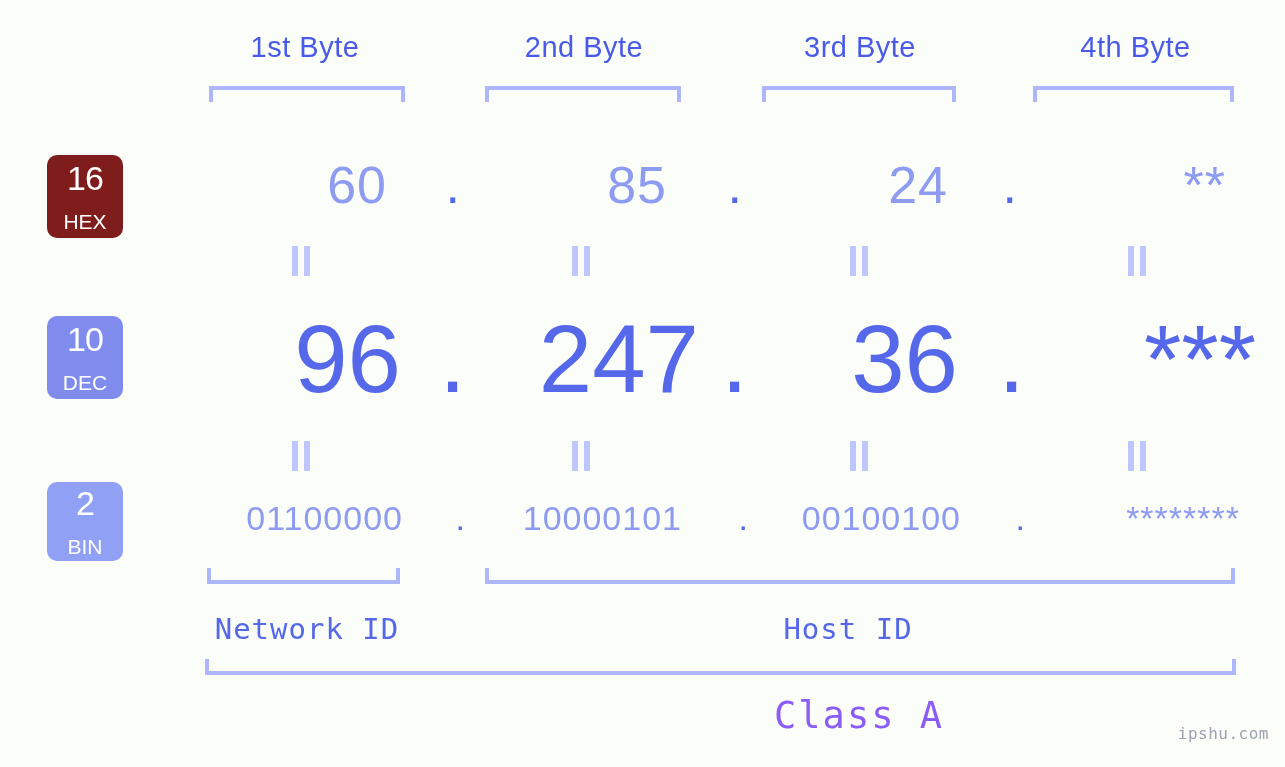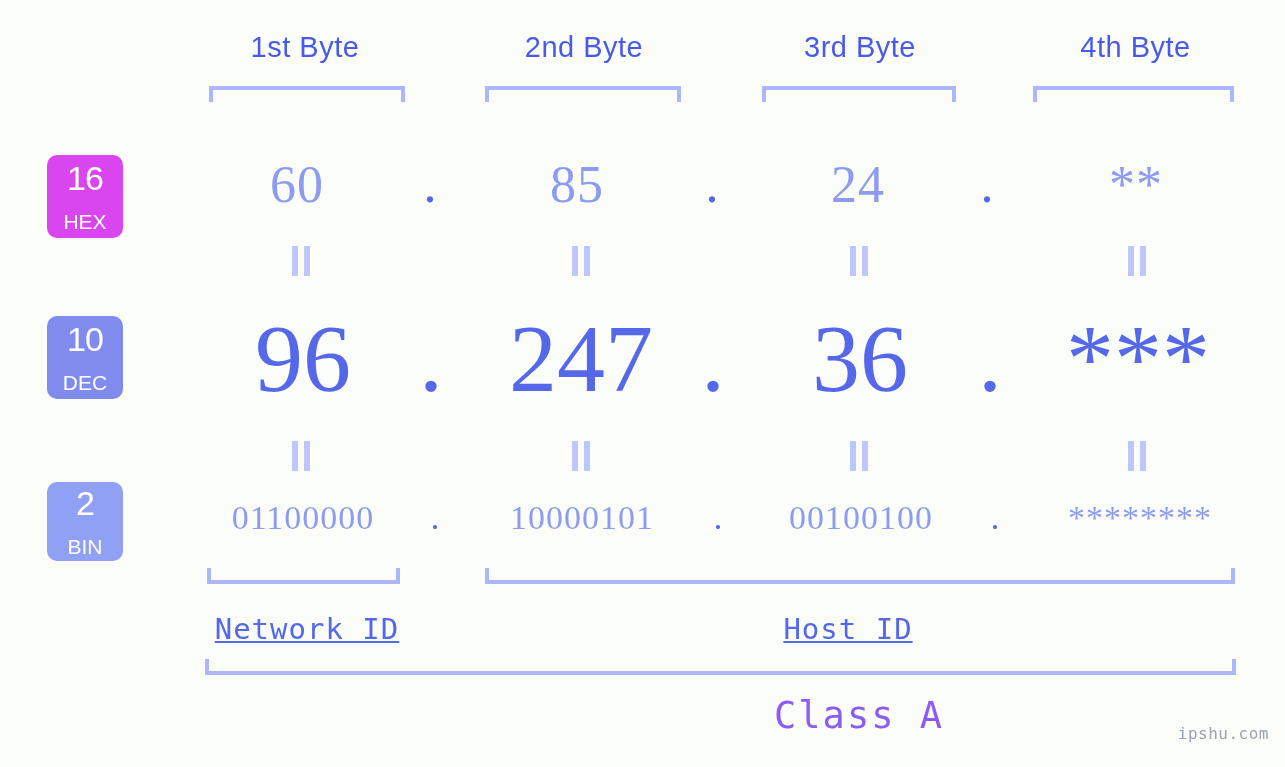--- a/index.html
+++ b/index.html
@@ -72,30 +72,30 @@
     font-size: 34px;
     font-weight: 400;
     letter-spacing: -1px;
   }
   .badge .nm {
     font-size: 21px;
     font-weight: 400;
     margin-top: 16px;
     letter-spacing: 0px;
   }
-  #badge-hex { top: 155px; height: 83px; background: #d946ef; }
+  #badge-hex { top: 155px; height: 83px; background: #7f1d1d; }
   #badge-dec { top: 316px; height: 83px; background: #7f8ced; }
   #badge-bin { top: 482px; height: 79px; background: #8fa0f5; }
 
   
   .val {
     position: absolute;
-    text-align: center;
-    white-space: nowrap;
-    font-family: Liberation Serif, serif;
+    text-align: right;
+    white-space: nowrap;
+    font-family: Liberation Sans, sans-serif;
   }
 
   
   .hex-val {
     top: 150px;
     font-size: 52px;
     color: #8d9bf0;
     line-height: 70px;
     letter-spacing: 1px;
   }
@@ -155,21 +155,20 @@
 
   
   .id-label {
     position: absolute;
     font-family: "DejaVu Sans Mono", monospace;
     font-size: 29px;
     color: #5668ea;
     text-align: center;
     white-space: nowrap;
     letter-spacing: 1px;
-    text-decoration: underline;
   }
 
   .class-label {
     position: absolute;
     font-family: "DejaVu Sans Mono", monospace;
     font-size: 37px;
     color: #8b5cf6;
     text-align: right;
     white-space: nowrap;
     letter-spacing: 2px;

